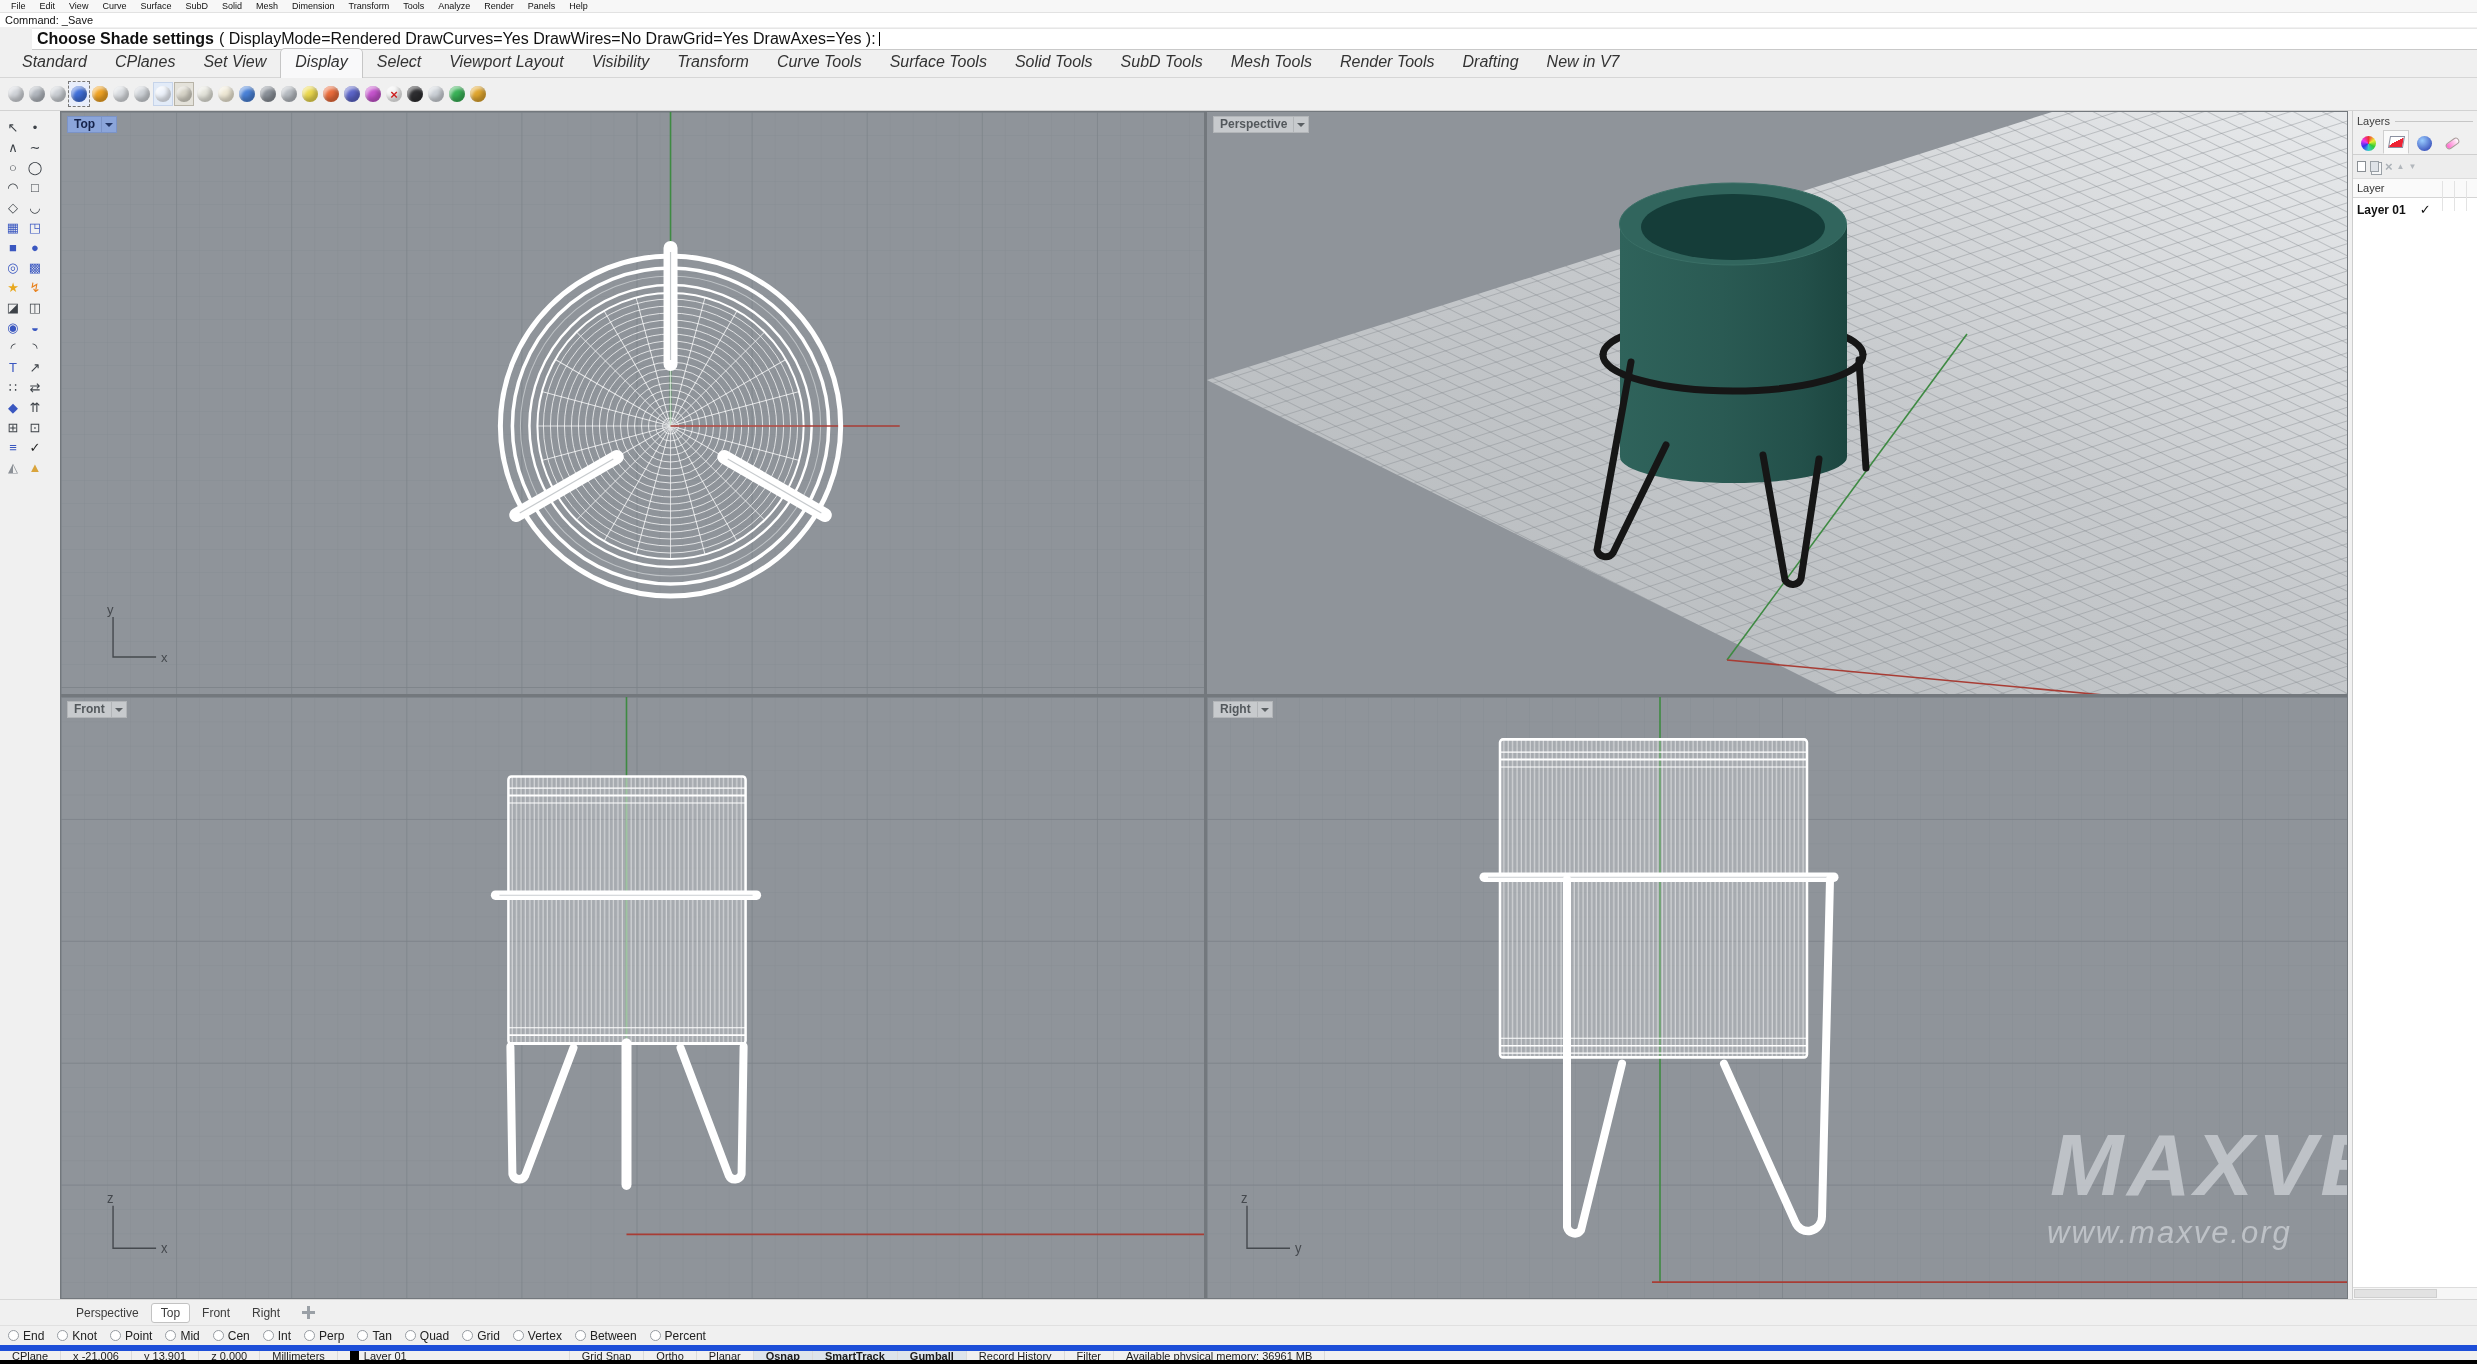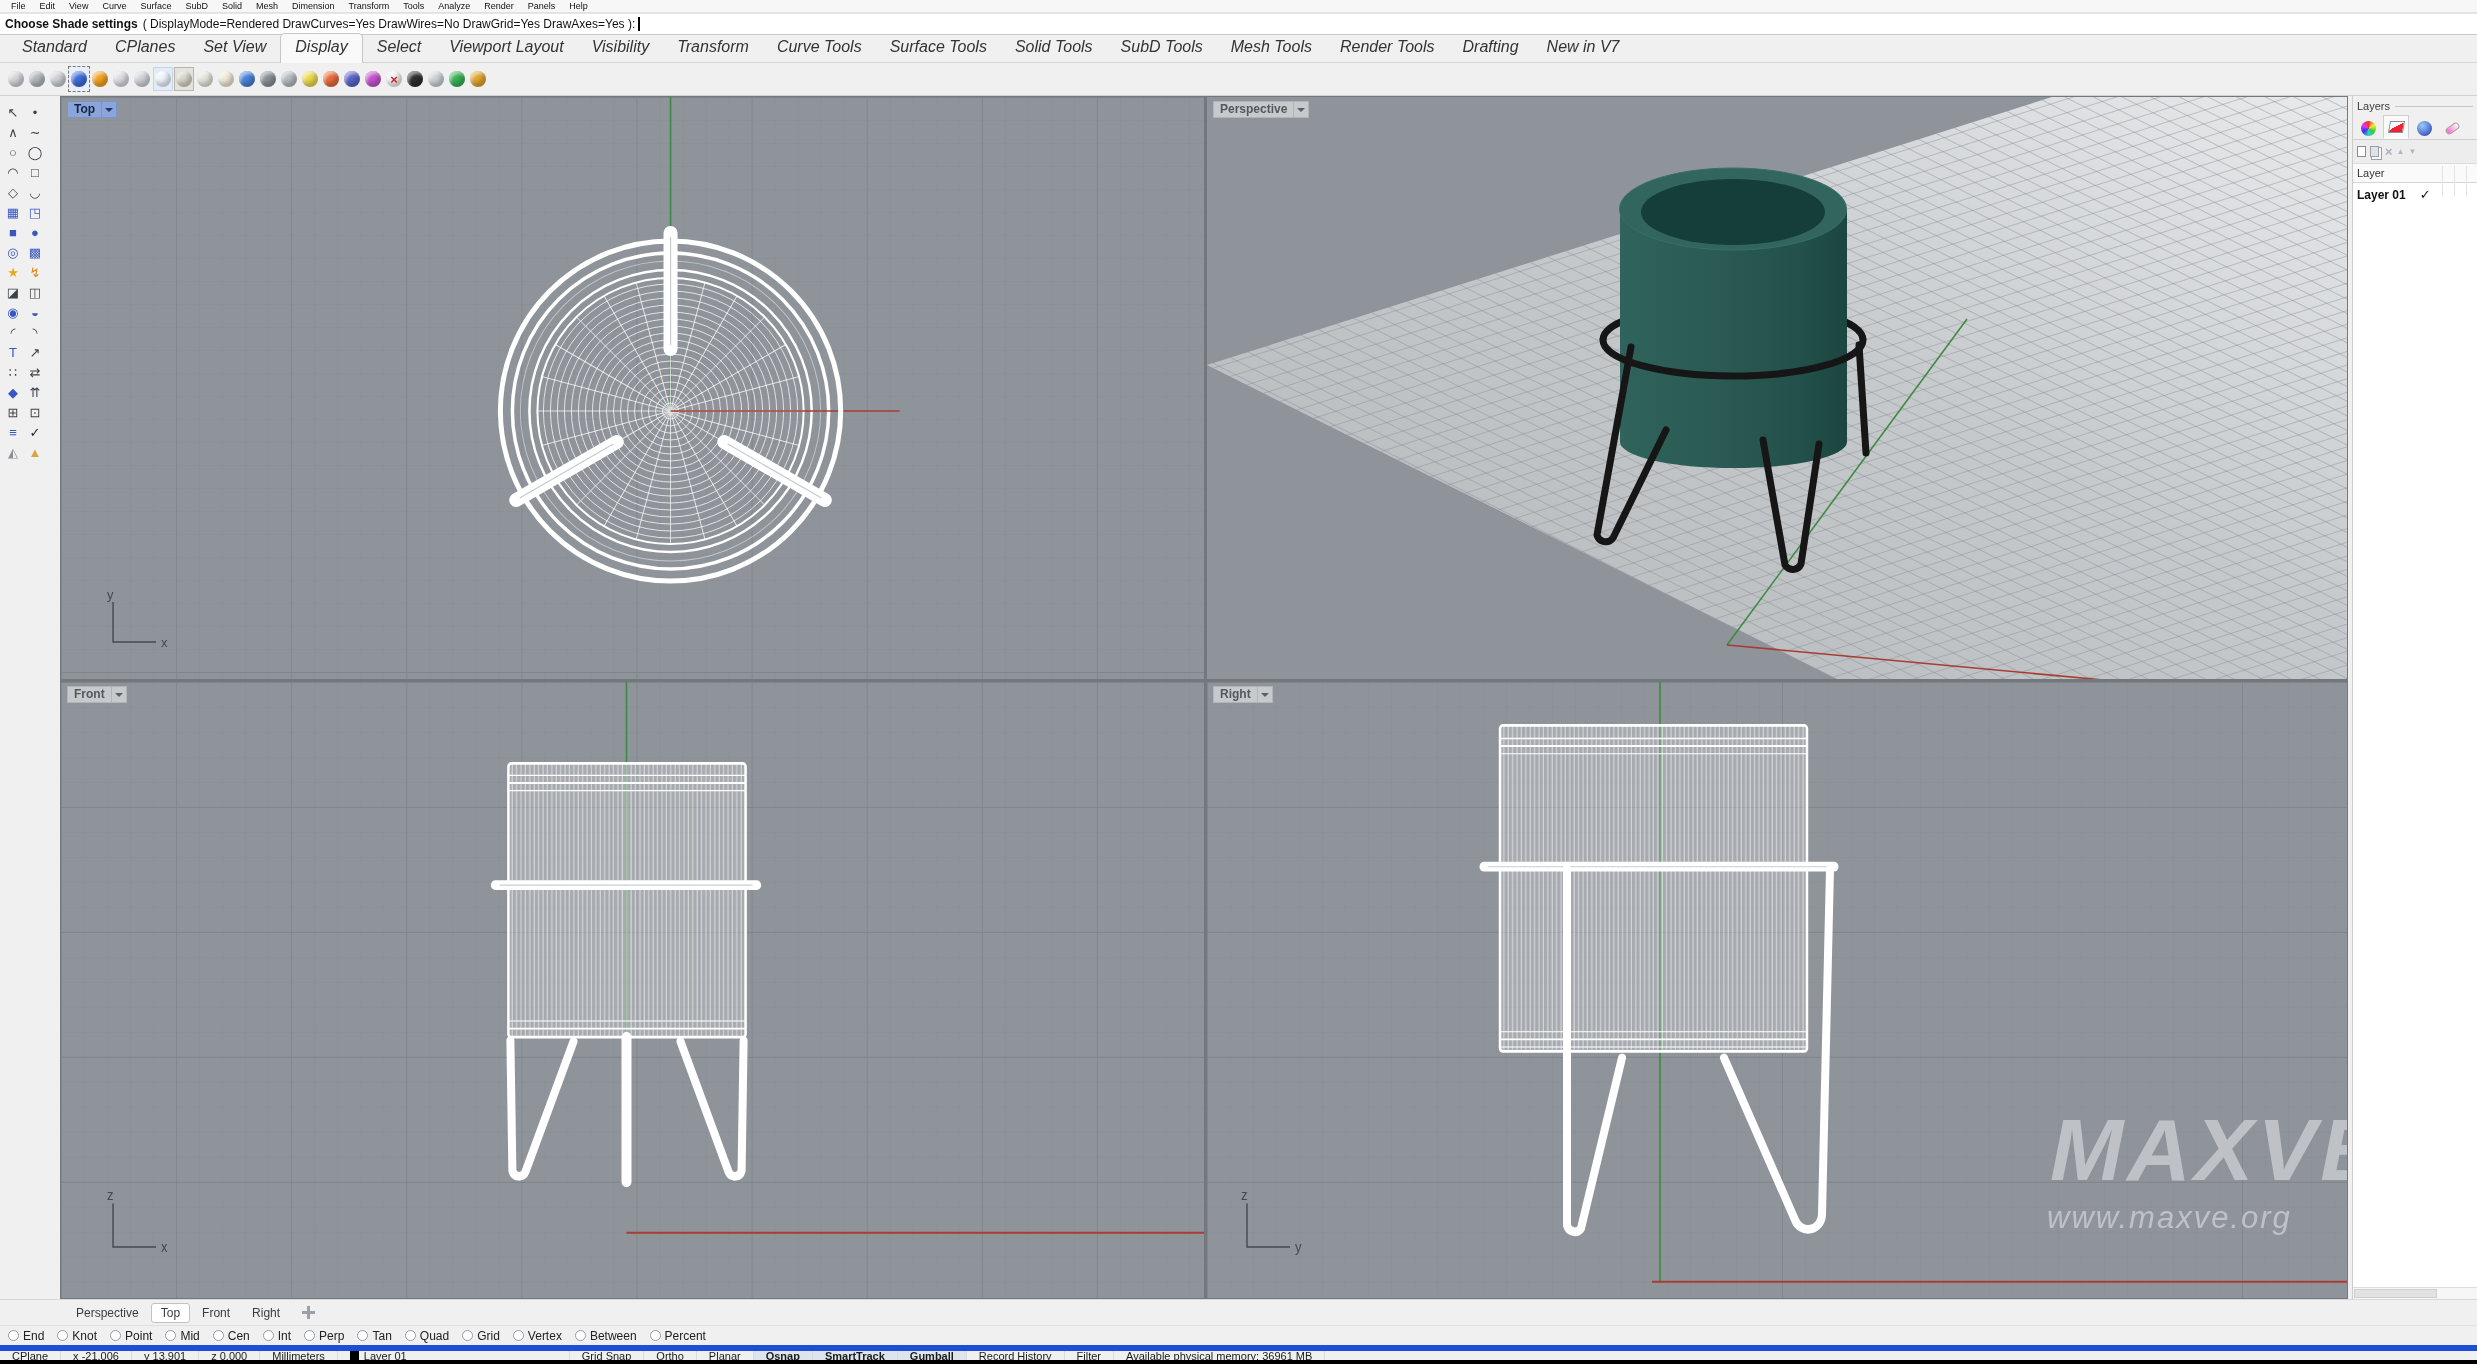--- a/index.html
+++ b/index.html
@@ -4,21 +4,21 @@
 <style>
   html,body{margin:0;padding:0;background:#d8d8d8;}
   *{box-sizing:border-box;font-family:"Liberation Sans",sans-serif;}
   .app{width:2477px;height:1364px;display:flex;flex-direction:column;background:#f0f0f0;overflow:hidden;position:relative;}
 
   
   .menubar{height:13px;background:#f7f7f7;border-bottom:1px solid #e2e2e2;display:flex;align-items:center;font-size:9px;color:#111;padding-left:4px;}
   .menu-item{padding:0 7px;cursor:default;}
   .cmdhist{background:#fff;}
   .cmdline{height:15px;background:#fff;font-size:11px;color:#111;display:flex;align-items:center;padding:0 5px;border-bottom:1px solid #f1f1f1;}
-  .cmdprompt{height:22px;background:#fff;border-top:1px solid #e6e6e6;border-bottom:1px solid #c9c9c9;display:flex;align-items:center;font-size:12px;color:#111;padding:0 5px;}
+  .cmdprompt{height:22px;background:#fff;border-top:1px solid #e6e6e6;border-bottom:1px solid #c9c9c9;display:flex;align-items:center;font-size:16px;color:#111;padding:0 5px;margin-left:32px;}
   .cmdprompt .plabel{font-weight:bold;margin-right:5px;}
   .caret{width:1.5px;height:14px;background:#000;margin-left:3px;}
 
   .tabbar{height:28px;background:#f0f0f0;display:flex;align-items:flex-end;padding-left:8px;border-bottom:1px solid #d6d6d6;}
   .ttab{font-size:16px;color:#333;padding:4px 14px 6px;cursor:default;white-space:nowrap;font-style:italic;}
   .ttab.active{background:#f9f9fa;border:1px solid #c6c6c6;border-bottom:none;border-radius:5px 5px 0 0;margin-bottom:-1px;padding-bottom:7px;}
 
   .iconbar{height:33px;background:#f0f0f0;border-bottom:1px solid #d2d2d2;display:flex;align-items:center;padding-left:6px;}
   .dicon{width:20px;height:24px;position:relative;display:flex;align-items:center;justify-content:center;margin-right:1px;}
   .dball{width:16px;height:16px;border-radius:50%;box-shadow:inset -3px -4px 4px rgba(0,0,0,.25), inset 2px 3px 3px rgba(255,255,255,.55);}
@@ -113,20 +113,21 @@
       <span class="menu-item">Dimension</span>
       <span class="menu-item">Transform</span>
       <span class="menu-item">Tools</span>
       <span class="menu-item">Analyze</span>
       <span class="menu-item">Render</span>
       <span class="menu-item">Panels</span>
       <span class="menu-item">Help</span>
   </div>
 
   <div class="cmdhist">
+    <div class="cmdline">Command: _Save</div>
   </div>
 
   <div class="cmdprompt">
     <span class="plabel">Choose Shade settings</span>
     <span class="opts">( DisplayMode=Rendered  DrawCurves=Yes  DrawWires=No  DrawGrid=Yes  DrawAxes=Yes ):</span>
     <span class="caret"></span>
   </div>
 
   <div class="tabbar">
     <span class="ttab">Standard</span>

